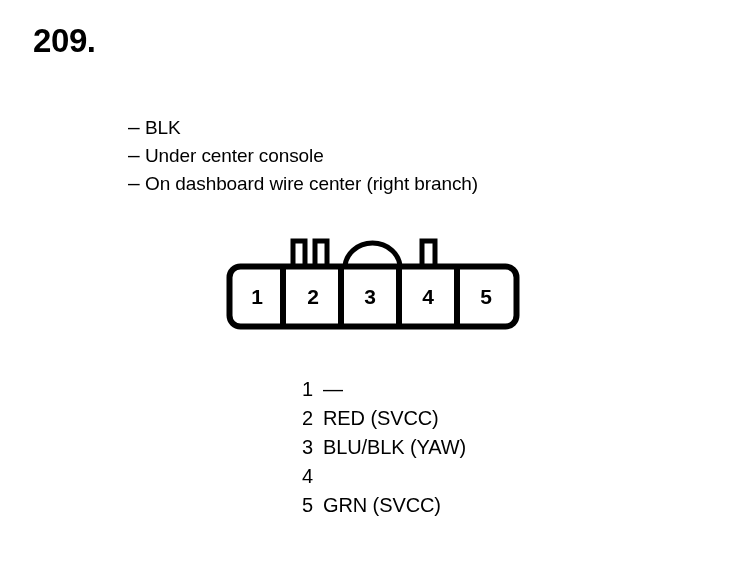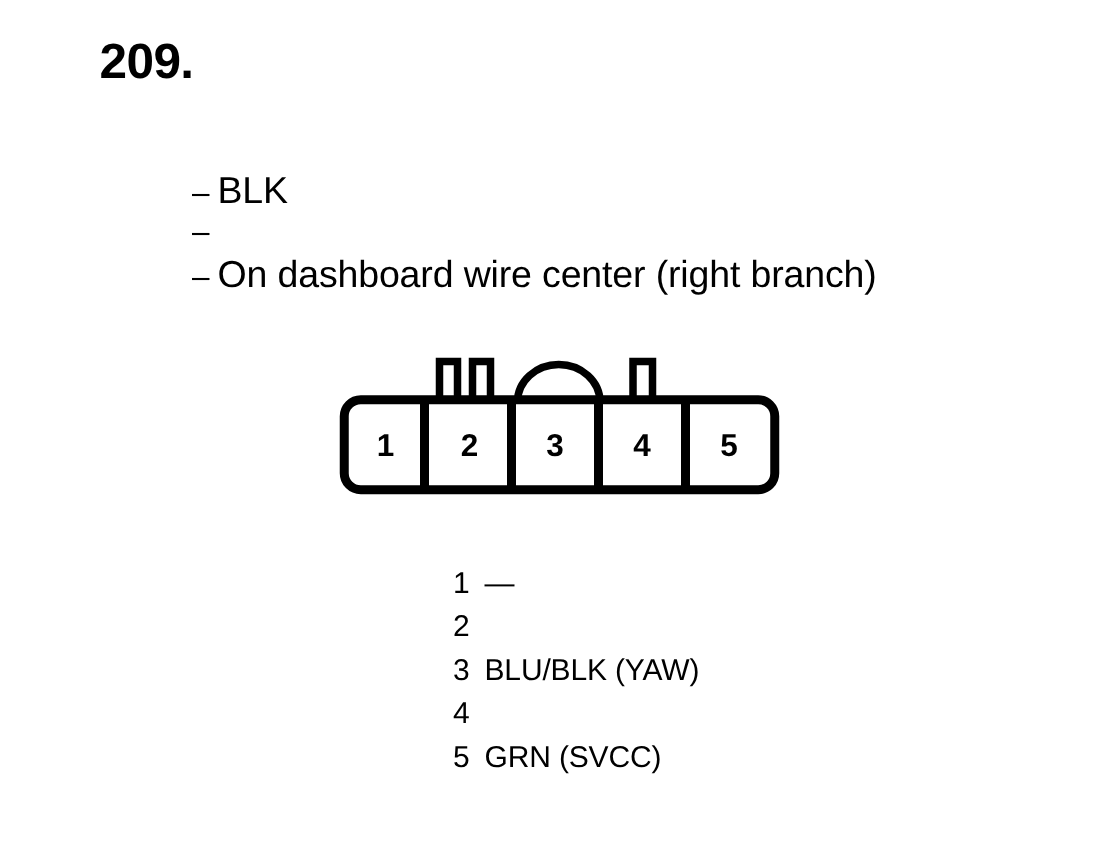--- a/index.html
+++ b/index.html
@@ -20,21 +20,20 @@
   
   #title-block {
     position: absolute;
     left: 33px;
     top: 22px;
     width: 680px;
   }
   #title-row {
     display: flex;
     align-items: flex-start;
-    text-align: right;
   }
   .title-text {
     font-size: 33px;
     font-weight: bold;
     line-height: 38px;
     letter-spacing: -0.4px;
     white-space: pre;
   }
   #title-number {
     width: 96px;
@@ -57,21 +56,21 @@
     align-items: baseline;
     height: 28px;
   }
   .bullet-dash {
     width: 17px;
     flex: 0 0 17px;
     font-size: 21px;
     line-height: 28px;
   }
   .bullet-label {
-    font-size: 25px;
+    font-size: 19px;
     line-height: 28px;
     white-space: pre;
     letter-spacing: -0.1px;
   }
 
   
   #connector-diagram {
     position: absolute;
     left: 222px;
     top: 234px;
@@ -126,20 +125,21 @@
 
 <div id="bullet-list">
 
   <div class="bullet-row">
     <span class="bullet-dash">–</span>
     <span class="bullet-label">BLK</span>
   </div>
 
   <div class="bullet-row">
     <span class="bullet-dash">–</span>
+    <span class="bullet-label">Under center console</span>
   </div>
 
   <div class="bullet-row">
     <span class="bullet-dash">–</span>
     <span class="bullet-label">On dashboard wire center (right branch)</span>
   </div>
 
 </div>
 
 <div id="connector-diagram">
@@ -170,20 +170,21 @@
 
 <div id="pin-legend">
 
   <div class="pin-row">
     <span class="pin-number">1</span>
     <span class="pin-desc">—</span>
   </div>
 
   <div class="pin-row">
     <span class="pin-number">2</span>
+    <span class="pin-desc">RED (SVCC)</span>
   </div>
 
   <div class="pin-row">
     <span class="pin-number">3</span>
     <span class="pin-desc">BLU/BLK (YAW)</span>
   </div>
 
   <div class="pin-row">
     <span class="pin-number">4</span>
   </div>

